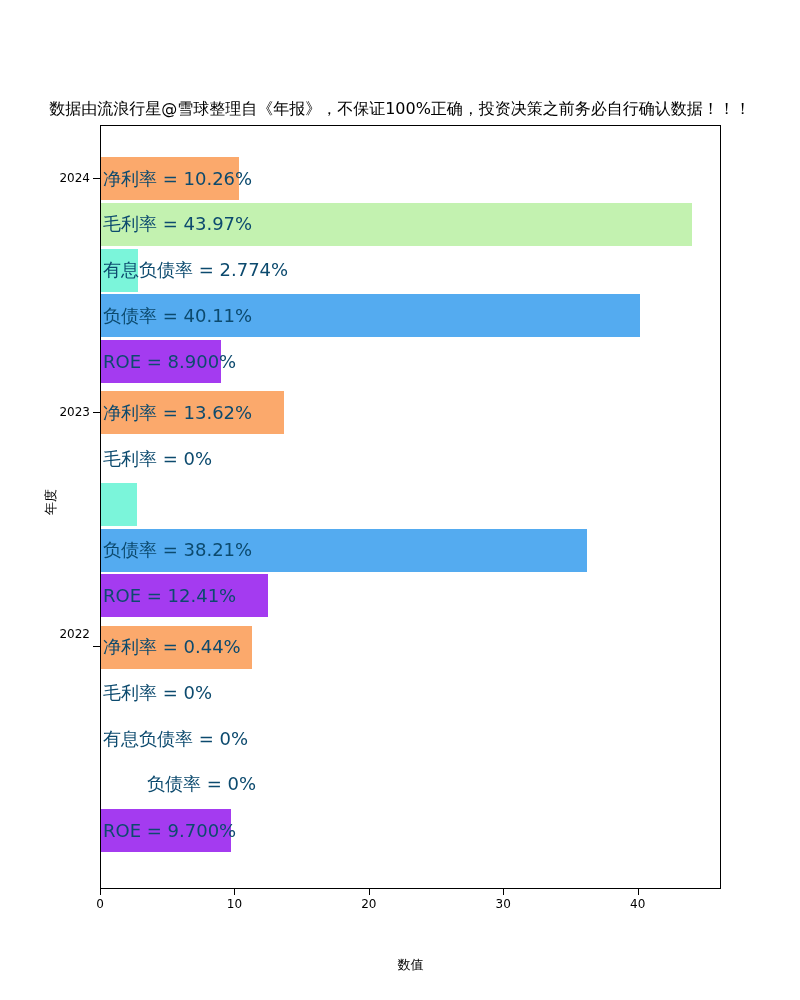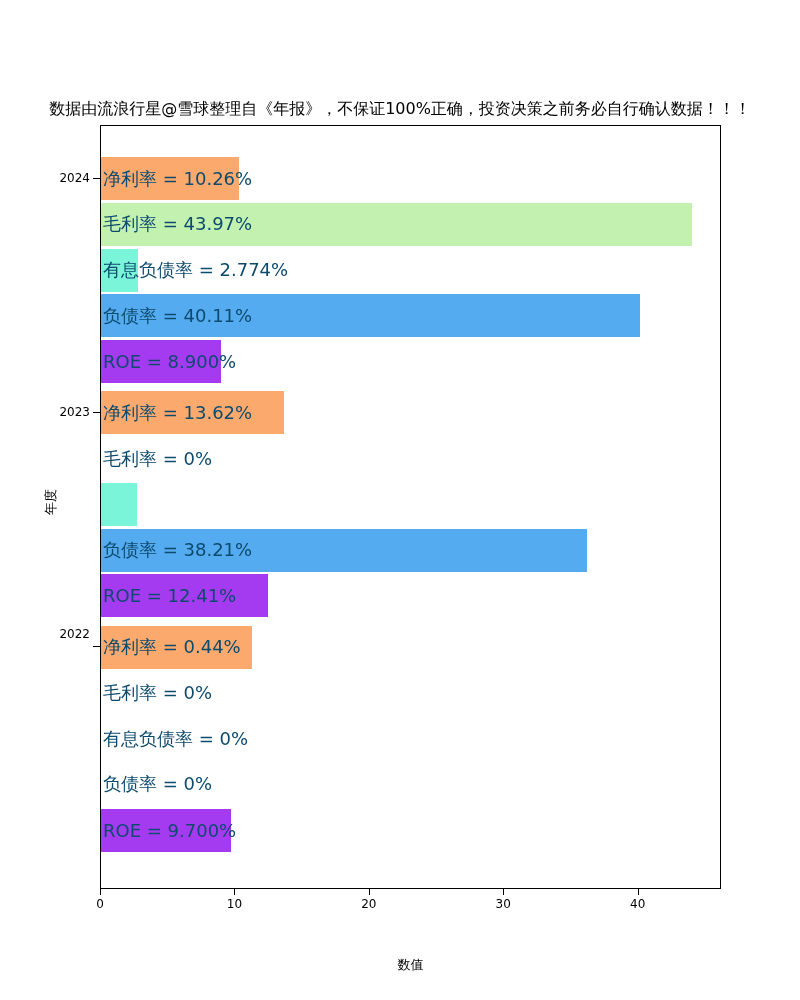--- a/index.html
+++ b/index.html
@@ -40,21 +40,21 @@
       <div class="bar-label" style="top: 311px; height: 43px;">毛利率 = 0%</div>
       <div class="bar" style="top: 356.75px; height: 43px; width: 35.9024px; background: rgb(123, 245, 218);"></div>
       <div class="bar" style="top: 402.5px; height: 43px; width: 485.644px; background: rgb(84, 171, 240);"></div>
       <div class="bar-label" style="top: 402.5px; height: 43px;">负债率 = 38.21%</div>
       <div class="bar" style="top: 448.25px; height: 43px; width: 166.81px; background: rgb(164, 59, 240);"></div>
       <div class="bar-label" style="top: 448.25px; height: 43px;">ROE = 12.41%</div>
       <div class="bar" style="top: 499.5px; height: 43px; width: 150.949px; background: rgb(251, 169, 108);"></div>
       <div class="bar-label" style="top: 499.5px; height: 43px;">净利率 = 0.44%</div>
       <div class="bar-label" style="top: 545.25px; height: 43px;">毛利率 = 0%</div>
       <div class="bar-label" style="top: 591px; height: 43px;">有息负债率 = 0%</div>
-      <div class="bar-label" style="top: 636.75px; height: 43px;">负债率 = 0%</div>
+      <div class="bar-label" style="top: 636.75px; height: 43px; margin-left: 44px;">负债率 = 0%</div>
       <div class="bar" style="top: 682.5px; height: 43px; width: 130.383px; background: rgb(164, 59, 240);"></div>
       <div class="bar-label" style="top: 682.5px; height: 43px;">ROE = 9.700%</div>
     </div>
   <div id="axes">
       <div class="ytick-label" style="left: 46px; top: 177.5px;">2024</div>
       <div class="ytick-mark" style="left: 93px; top: 177.5px;"></div>
       <div class="ytick-label" style="left: 46px; top: 411.75px;">2023</div>
       <div class="ytick-mark" style="left: 93px; top: 411.75px;"></div>
       <div class="ytick-label" style="left: 46px; top: 634px;">2022</div>
       <div class="ytick-mark" style="left: 93px; top: 646px;"></div>

